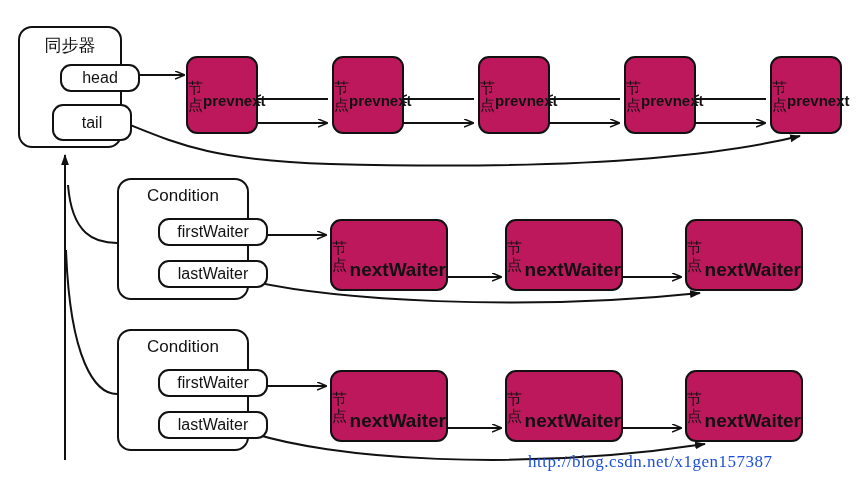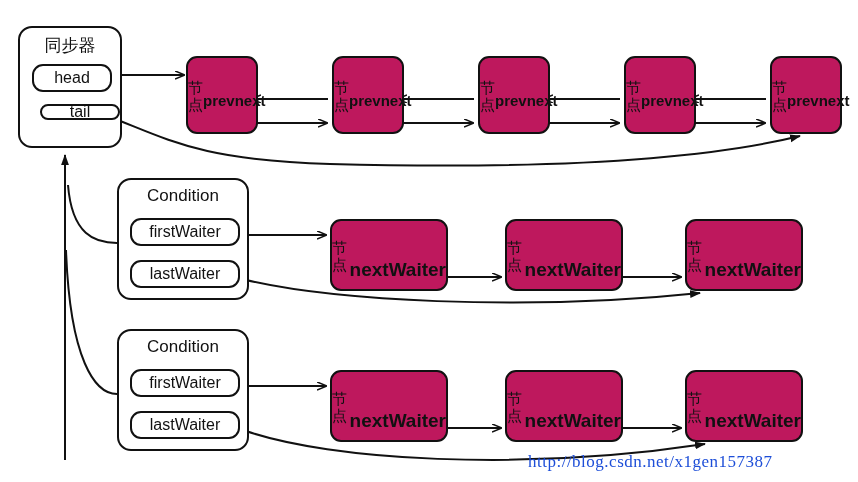--- a/index.html
+++ b/index.html
@@ -48,20 +48,21 @@
     position: absolute;
     box-sizing: border-box;
     border: 2px solid #111111;
     border-radius: 11px;
     background: #ffffff;
     display: flex;
     align-items: center;
     justify-content: center;
     font-size: 16px;
     color: #111111;
+    margin-left: 28px;
   }
   .node {
     position: absolute;
     box-sizing: border-box;
     border: 2px solid #111111;
     border-radius: 11px;
     background: #be185d;
     display: flex;
     flex-direction: row;
     align-items: center;
@@ -182,21 +183,21 @@
       <path d="M117,243 C95,243 72,235 68,185" stroke="#111111" stroke-width="2" fill="none"></path>
       <path d="M117,394 C95,394 70,360 66,250" stroke="#111111" stroke-width="2" fill="none"></path>
     </g>
   </svg>
 
   <div class="box container-box" style="left:18px; top:26px; width:104px; height:122px;">
     <div class="container-title" style="top:6px;">同步器</div>
     <div class="field" style="left:12px; top:36px; width:80px; height:28px;">
       <span>head</span>
     </div>
-    <div class="field" style="left:20px; top:76px; width:80px; height:16px;text-align:right;">
+    <div class="field" style="left:4px; top:76px; width:80px; height:37px;text-align:right;">
       <span>tail</span>
     </div>
   </div>
 
   <div class="node" style="left:186px; top:56px; width:72px; height:78px;">
     <div class="node-title">节点</div>
     <div class="node-field">prev</div>
     <div class="node-field">next</div>
   </div>
 

